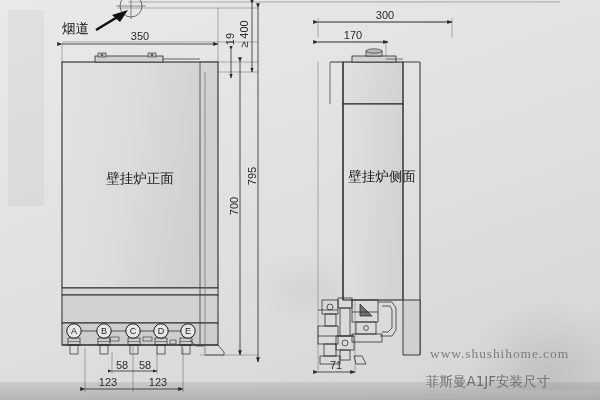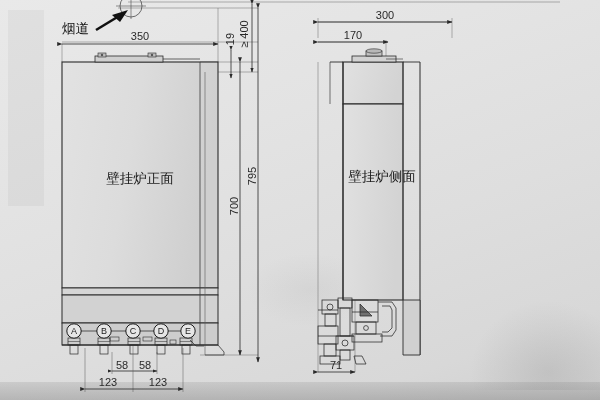--- a/index.html
+++ b/index.html
@@ -313,14 +313,16 @@
       <text class="dimtext" x="385" y="19" text-anchor="middle" stroke="none">300</text>
 
       <line x1="318" y1="42" x2="388" y2="42" marker-start="url(#ar)" marker-end="url(#ar)"></line>
       <text class="dimtext" x="353" y="39" text-anchor="middle" stroke="none">170</text>
 
       <line x1="318" y1="372" x2="355" y2="372" marker-start="url(#ar)" marker-end="url(#ar)"></line>
       <text class="dimtext" x="336" y="369" text-anchor="middle" stroke="none">71</text>
     </g>
   </svg>
 
+  <div class="wm-url">www.shushihome.com</div>
+  <div class="wm-cn">菲斯曼A1JF安装尺寸</div>
 
 </div>
 
 </body></html>

